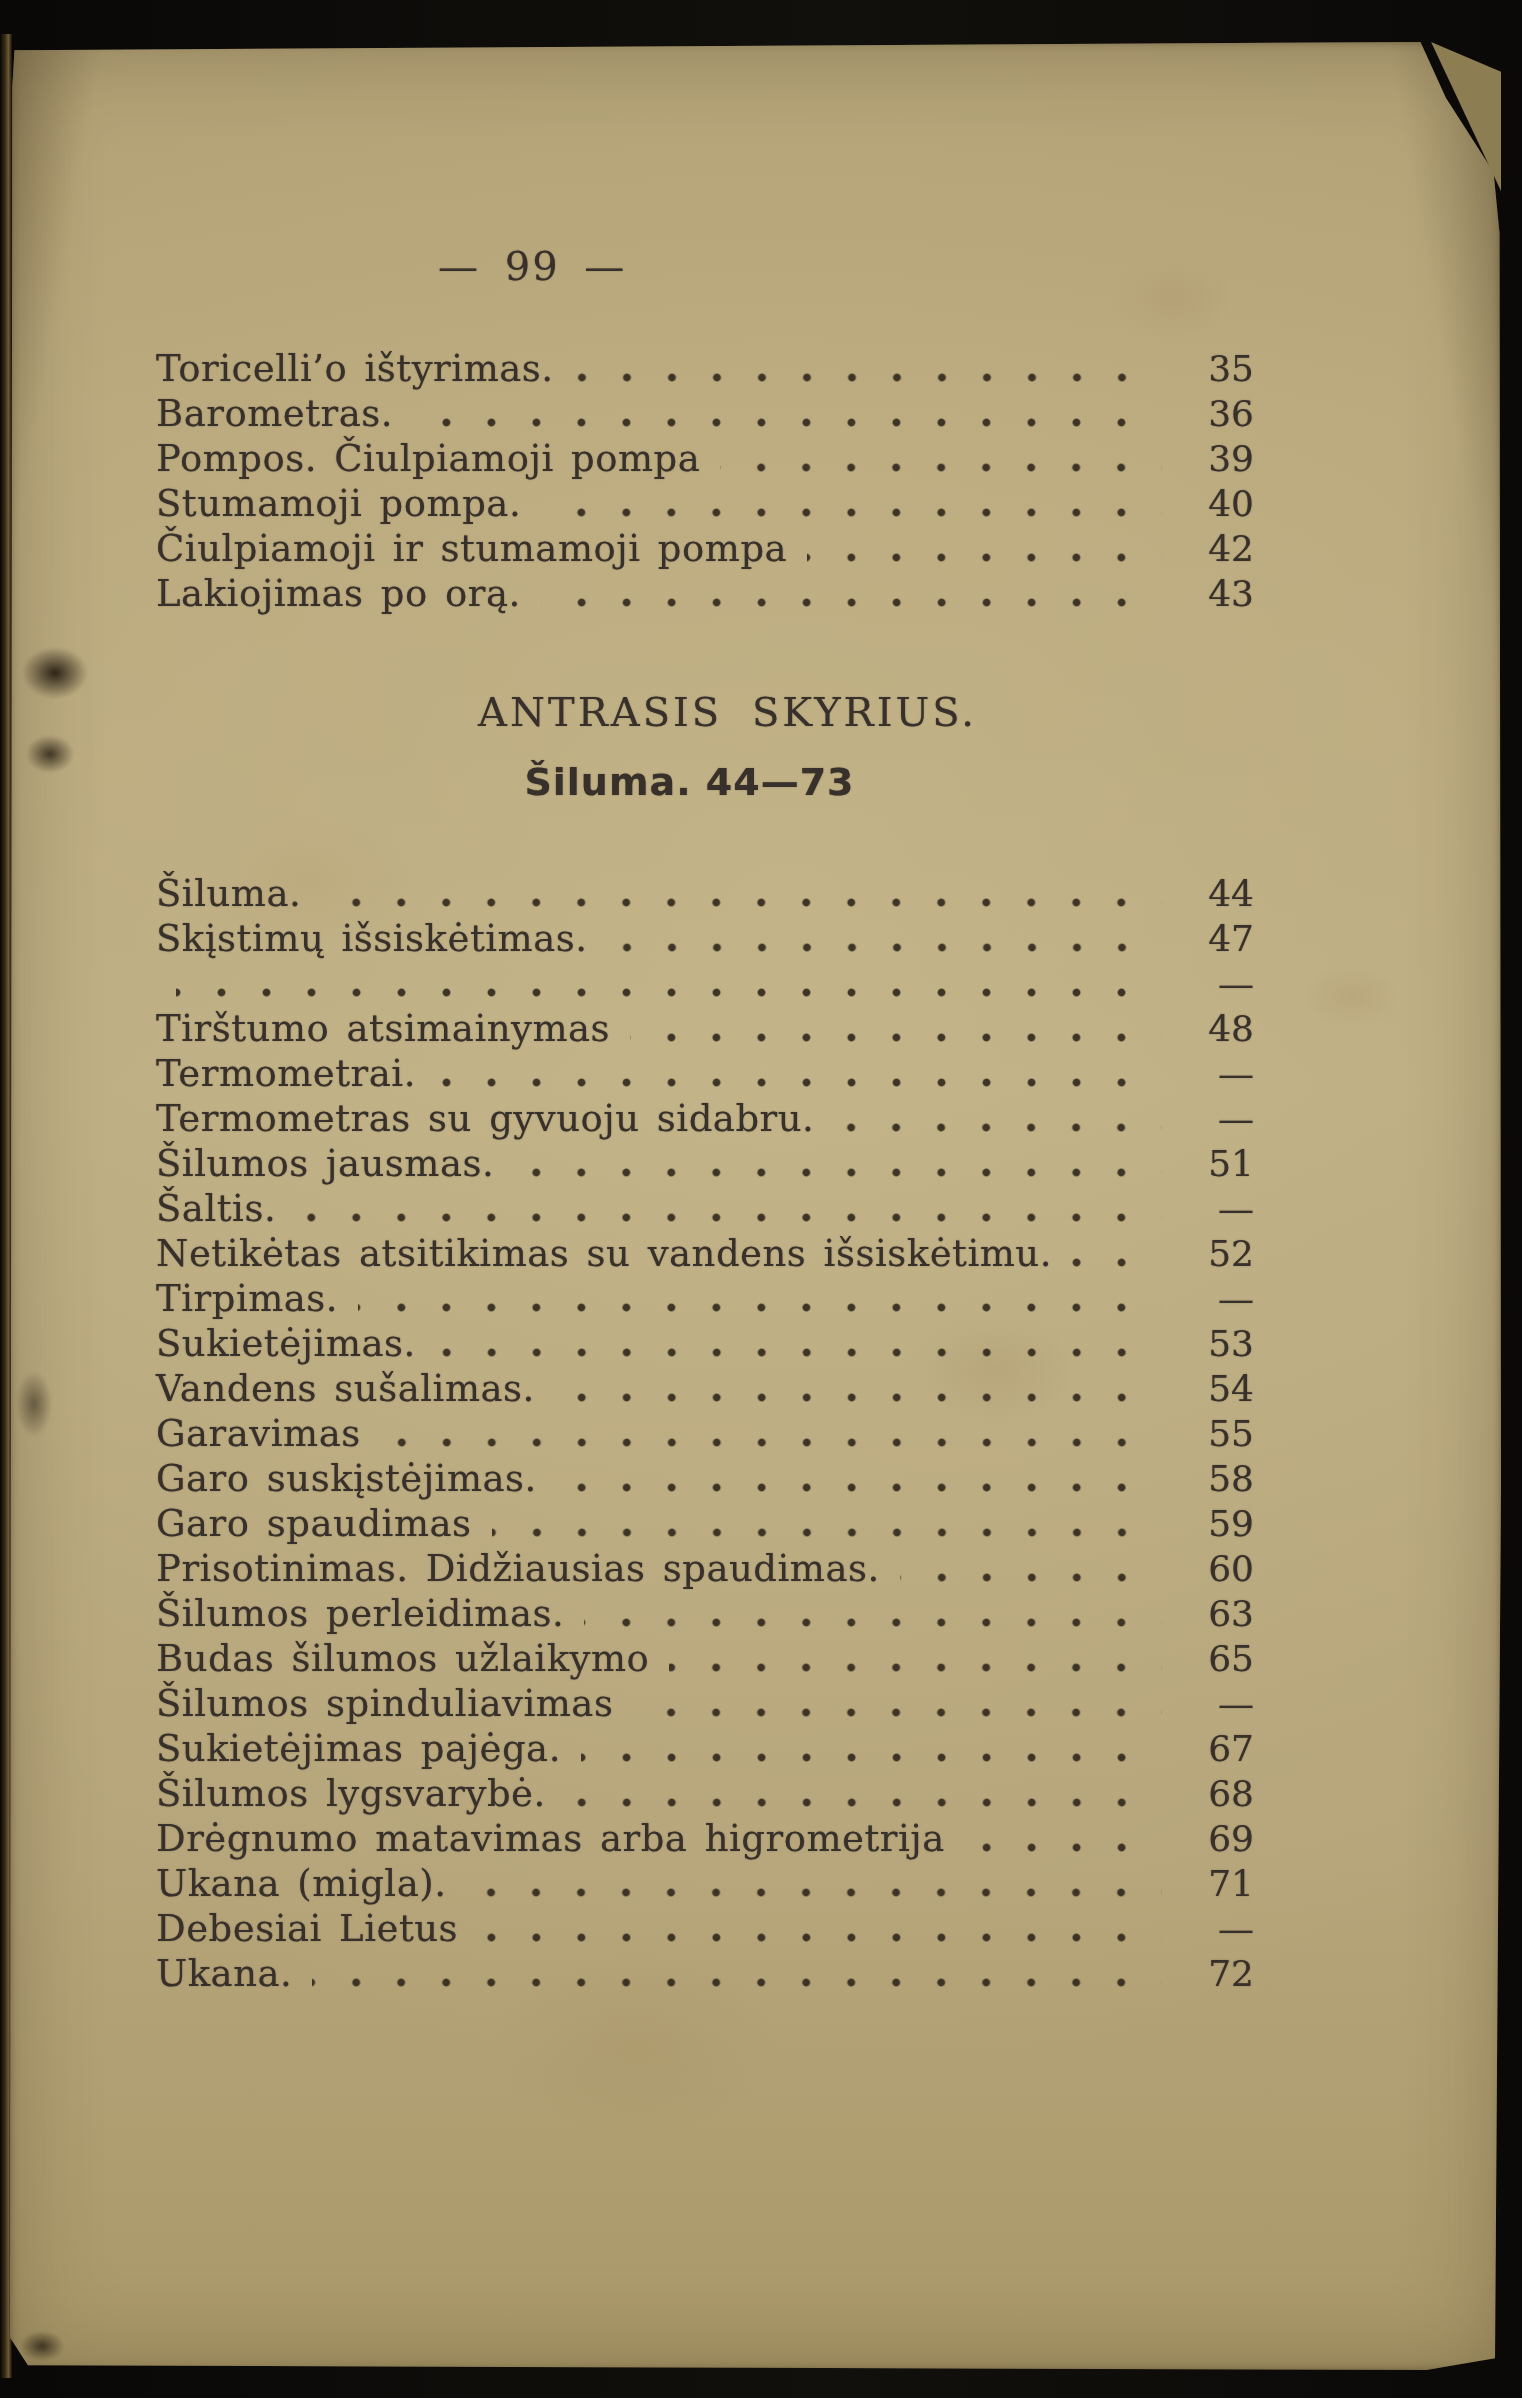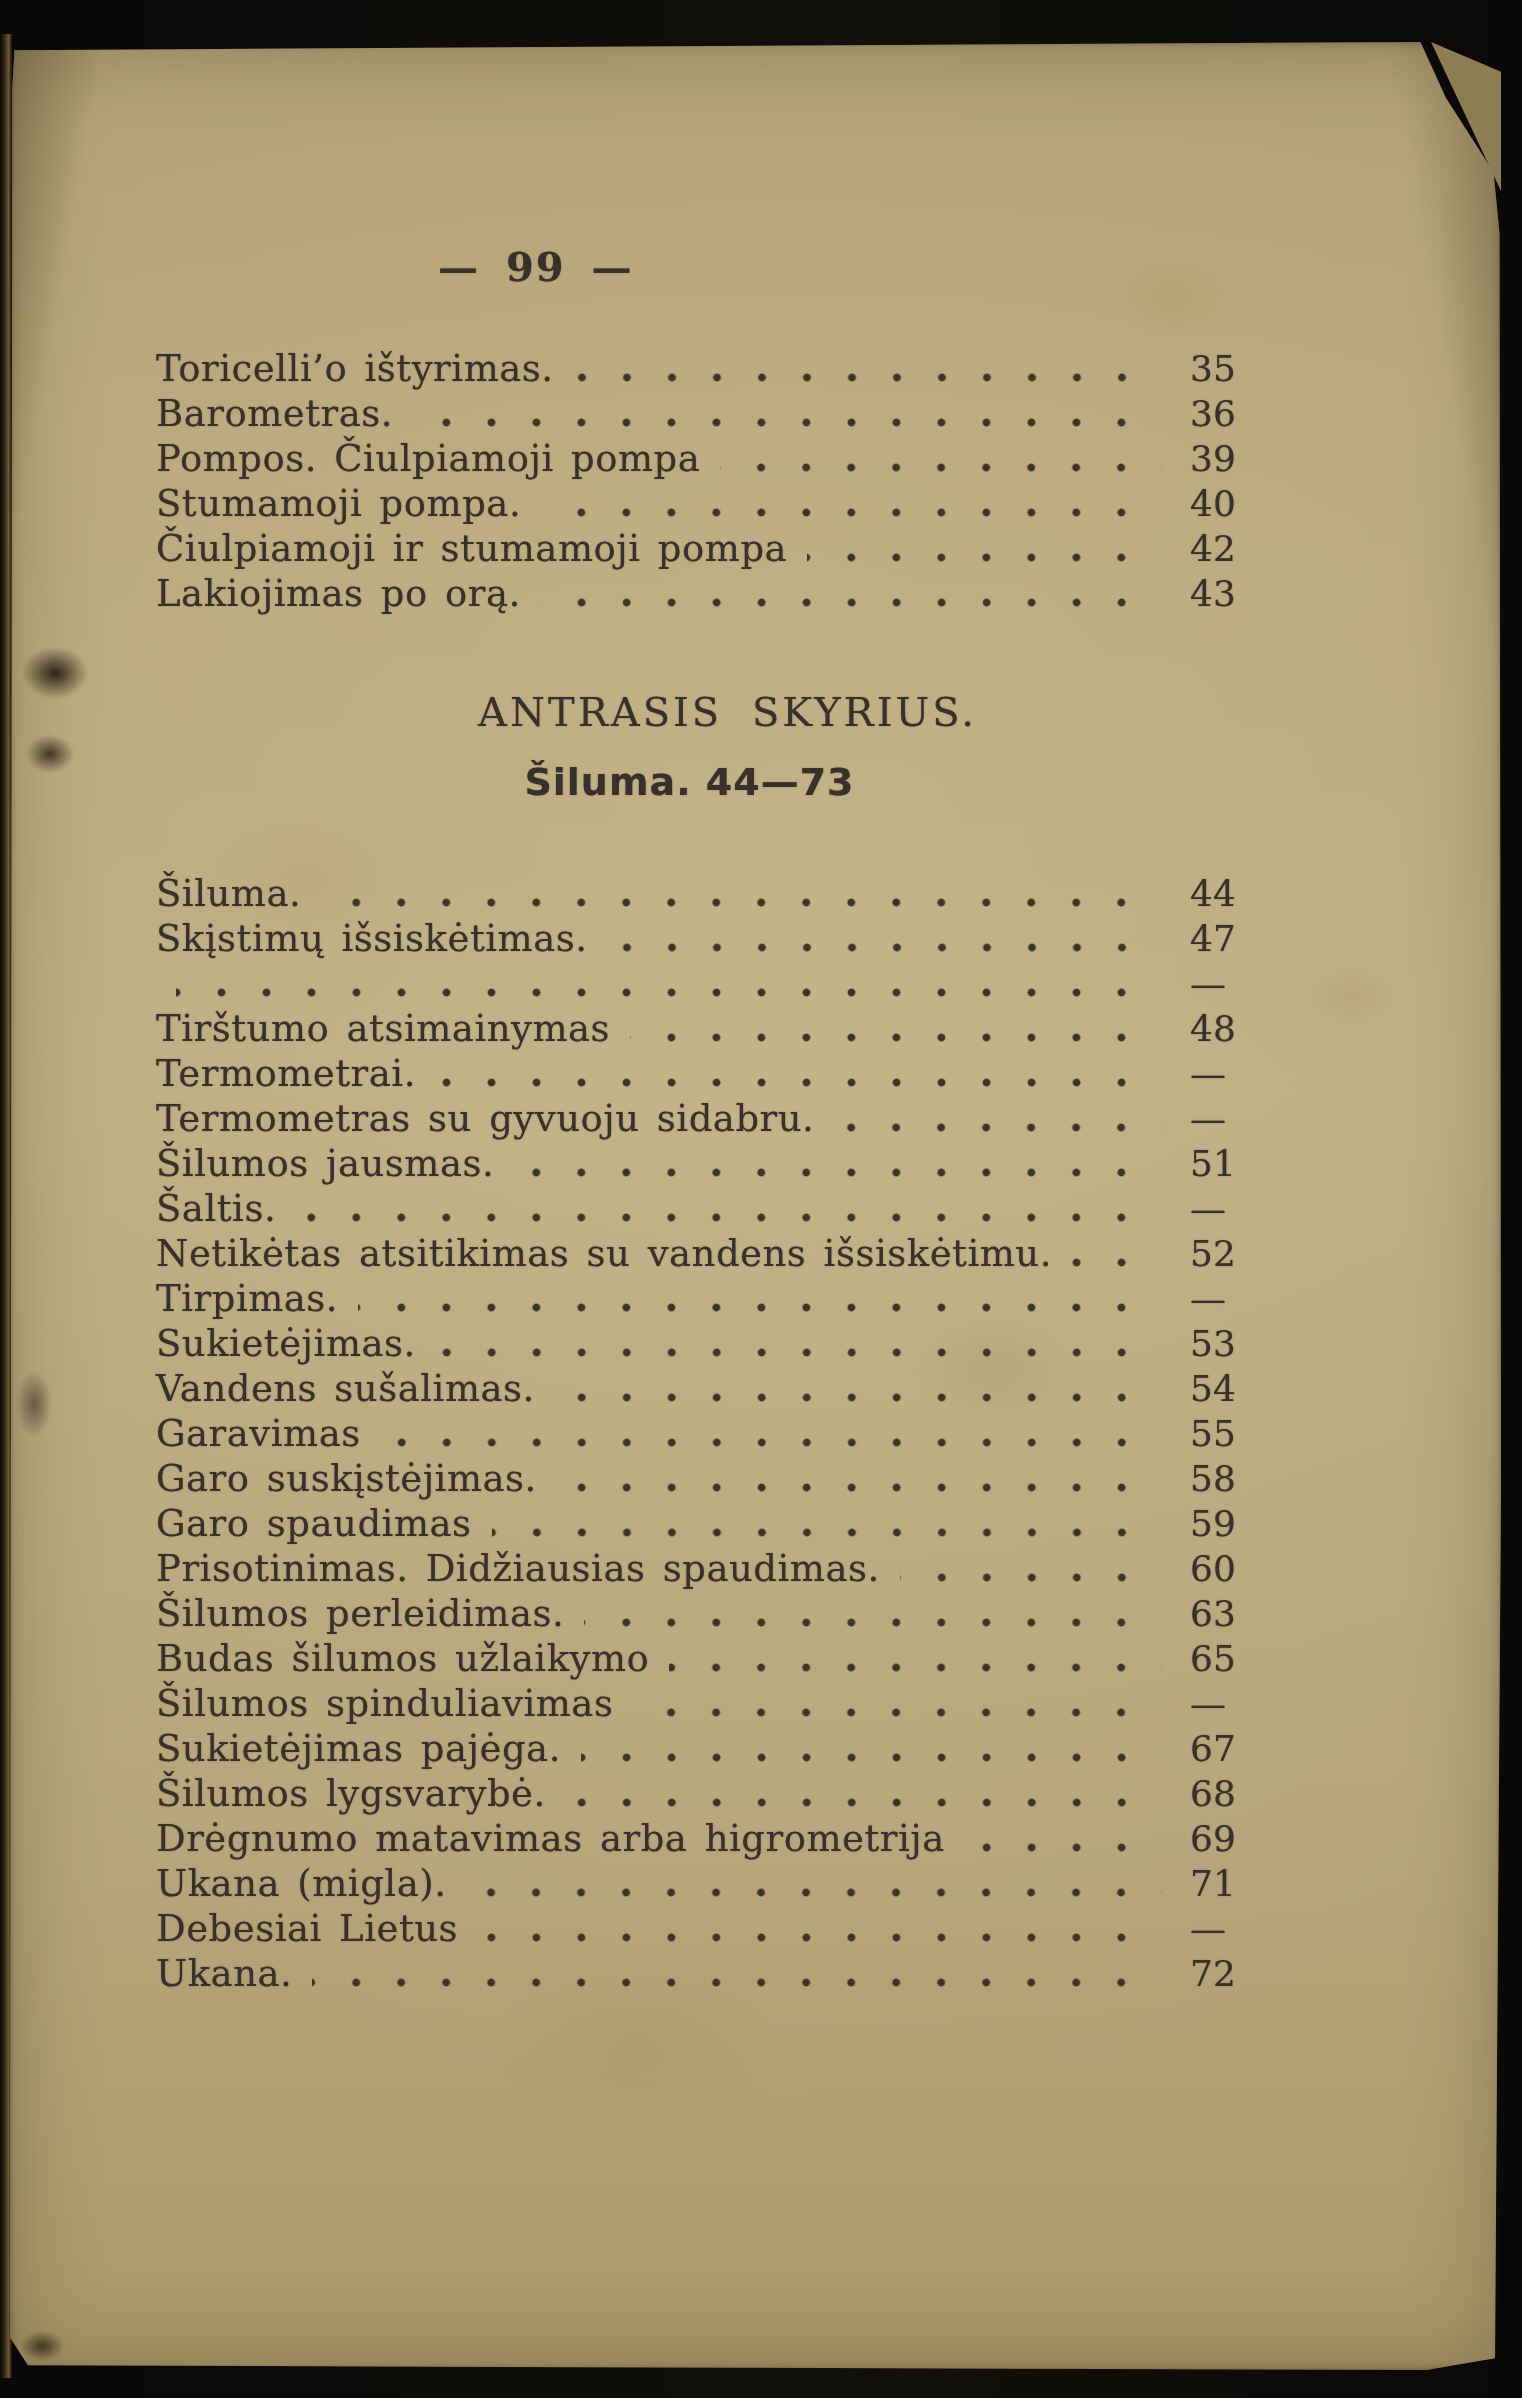--- a/index.html
+++ b/index.html
@@ -35,37 +35,37 @@
       radial-gradient(70px 45px at 90% 41%, rgba(120,90,45,.10), transparent 70%);}
   
   .smudge{position:absolute;background:radial-gradient(closest-side, rgba(28,20,10,.9), rgba(28,20,10,0));filter:blur(1px);}
   .s1{left:12px;top:605px;width:66px;height:52px;}
   .s2{left:16px;top:693px;width:48px;height:38px;opacity:.85;}
   .s3{left:6px;top:1329px;width:36px;height:66px;opacity:.55;}
   .s4{left:10px;top:2289px;width:44px;height:30px;opacity:.8;}
 
   .ink{color:var(--ink,#38302a);text-shadow:0 0 1.2px rgba(47,39,28,.55);}
 
-  .page-header{position:absolute;left:428px;top:201px;font-size:40px;letter-spacing:2px;word-spacing:10px;font-weight:bold;}
+  .page-header{position:absolute;left:428px;top:201px;font-size:40px;letter-spacing:2px;word-spacing:10px;}
 
   .heading{position:absolute;top:647px;left:0;width:100%;text-align:center;
     transform:translateX(-28px);font-size:40px;letter-spacing:3px;word-spacing:14px;}
   .subheading{position:absolute;top:718px;left:0;width:100%;text-align:center;
     transform:translateX(-66px);
     font-family:"DejaVu Sans", sans-serif;font-weight:bold;font-size:38px;letter-spacing:1px;}
 
   .toc{position:absolute;left:146px;right:247px;}
   .toc1{top:304px;}
   .toc2{top:829px;}
   .row{display:flex;align-items:flex-end;height:45px;}
   .label{white-space:nowrap;font-size:37px;line-height:44px;letter-spacing:0.5px;word-spacing:5px;}
   .leader{flex:1;height:9px;align-self:flex-end;margin:0 28px 9px 20px;
     background-image:radial-gradient(circle at 4.5px 4.5px, rgba(50,42,30,.92) 3.1px, rgba(50,42,30,0) 4.6px);
     background-size:45px 9px;background-repeat:repeat-x;background-position:right bottom;}
-  .num{min-width:64px;text-align:left;font-size:36px;line-height:44px;}
+  .num{min-width:64px;text-align:right;font-size:36px;line-height:44px;}
 </style>
 </head>
 <body>
 
 <div class="photo-bg"></div>
 <div class="spine"></div>
 <div class="corner-underlay"></div>
 
 <div class="page">
   <div class="smudge s1"></div>

